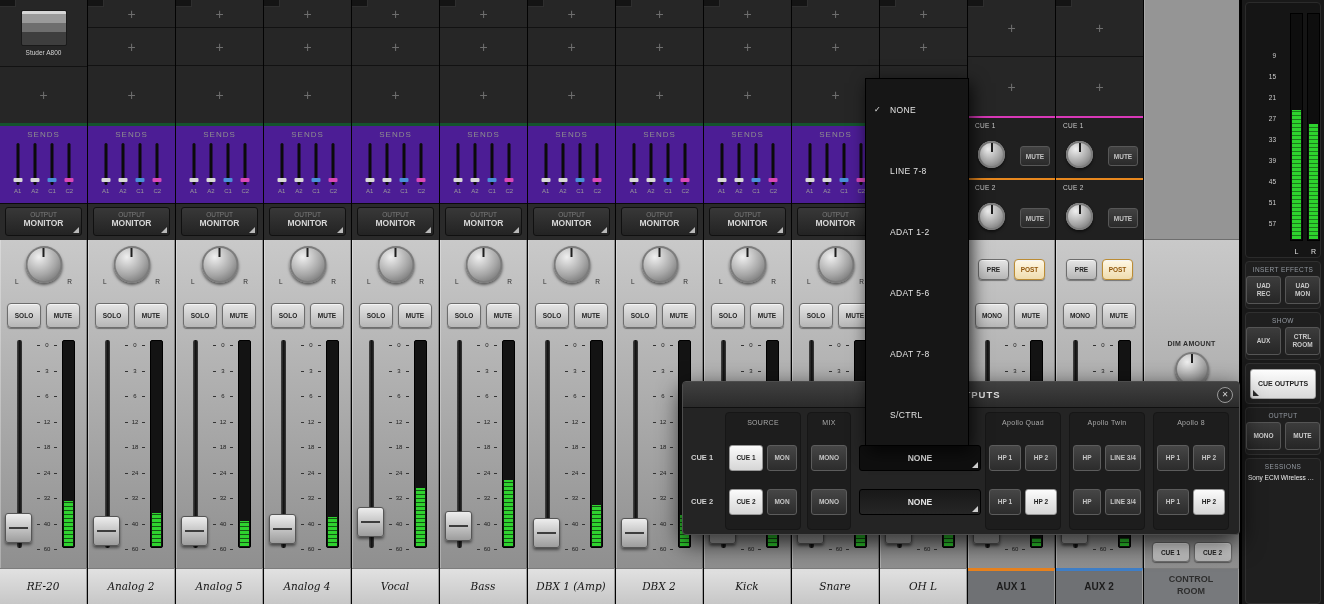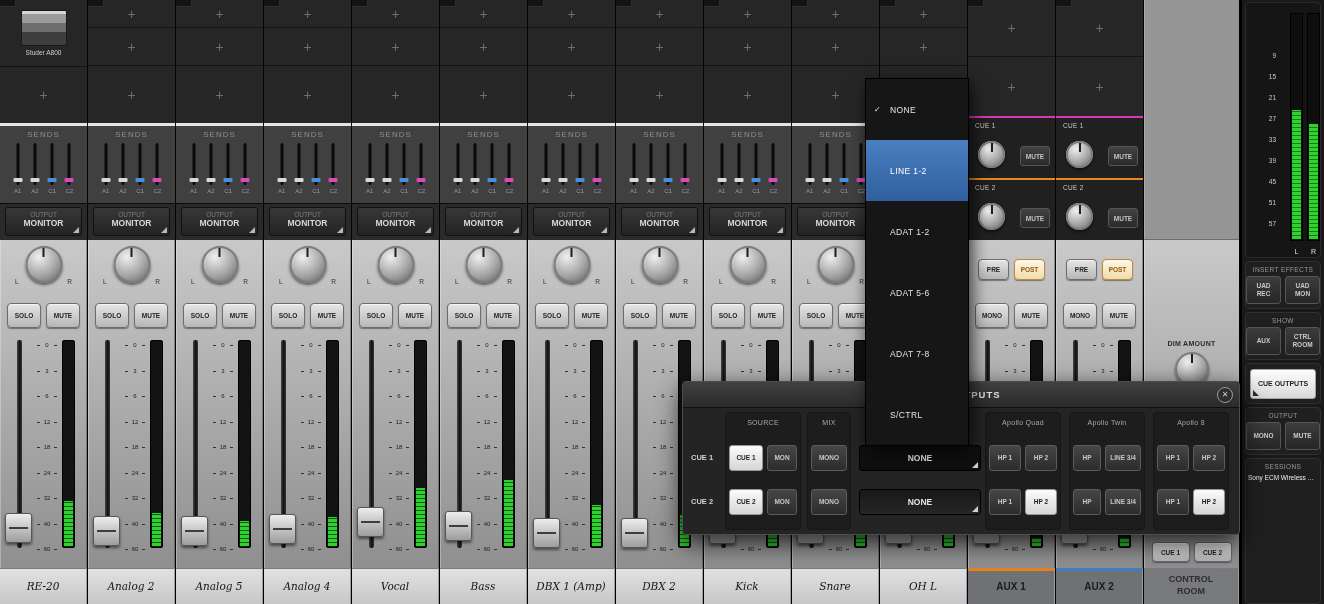--- a/index.html
+++ b/index.html
@@ -17,21 +17,21 @@
   .slot{border-bottom:1px solid #121212;display:flex;align-items:center;justify-content:center;}
   .s1{height:28px;}.s2{height:38px;}.s3{flex:1;border-bottom:none;}
   .aux-ins{height:116px;}
   .a1{height:57px;}.a2{flex:1;border-bottom:none;}
   .plus{color:#6e6e6e;font-size:14px;font-weight:400;line-height:1;}
   .plugin-block{height:67px;border-bottom:1px solid #121212;display:flex;flex-direction:column;align-items:center;justify-content:center;gap:3px;}
   .plugin-thumb{width:46px;height:36px;border:1px solid #1a1a1a;border-radius:2px;
     background:linear-gradient(#d6d6d6 0 10%,#9a9a9a 10% 34%,#6e6e6e 34% 62%,#3e3e3e 62% 100%);}
   .plugin-label{font-size:6.5px;color:#d2d2d2;}
 
-  .sends{height:80px;background:#404040;border-top:3px solid #e5e5e5;}
+  .sends{height:80px;background:#4c1d95;border-top:3px solid #14532d;}
   .sends-label{font-size:8px;color:#8f8f8f;text-align:center;letter-spacing:1px;padding:4px 0 3px;}
   .minifaders{display:flex;justify-content:space-around;height:44px;padding:0 9px;}
   .minif{width:10px;position:relative;}
   .mtrack{position:absolute;left:50%;transform:translateX(-50%);top:1px;bottom:1px;width:3px;background:#0b0b0b;border-radius:2px;}
   .mhandle{position:absolute;left:50%;transform:translateX(-50%);bottom:4px;width:9px;height:4px;border-radius:1px;}
   .minif-labels{display:flex;justify-content:space-around;padding:2px 9px 0;}
   .mlab{width:10px;text-align:center;font-size:6px;color:#9a9a9a;}
 
   .outmon{height:37px;background:#2a2a2a;border-top:1px solid #0a0a0a;}
   .outmon-btn{margin:3px 5px;height:29px;background:linear-gradient(#383838,#232323);border:1px solid #101010;border-radius:3px;text-align:center;position:relative;}
@@ -1235,22 +1235,22 @@
         <div class="d-btn" style="left: 474px; width: 32px; top: 81px;">HP 1</div>
         <div class="d-btn lit" style="left: 510px; width: 32px; top: 81px;">HP 2</div>
       </div>
   </div>
 
   <div class="menu">
       <div class="menu-item">
         <span class="check">✓</span>
         <span class="mi-label">NONE</span>
       </div>
-      <div class="menu-item selected">
-        <span class="mi-label">LINE 1-2</span>
+      <div class="menu-item">
+        <span class="mi-label">LINE 7-8</span>
       </div>
       <div class="menu-item">
         <span class="mi-label">ADAT 1-2</span>
       </div>
       <div class="menu-item">
         <span class="mi-label">ADAT 5-6</span>
       </div>
       <div class="menu-item">
         <span class="mi-label">ADAT 7-8</span>
       </div>

